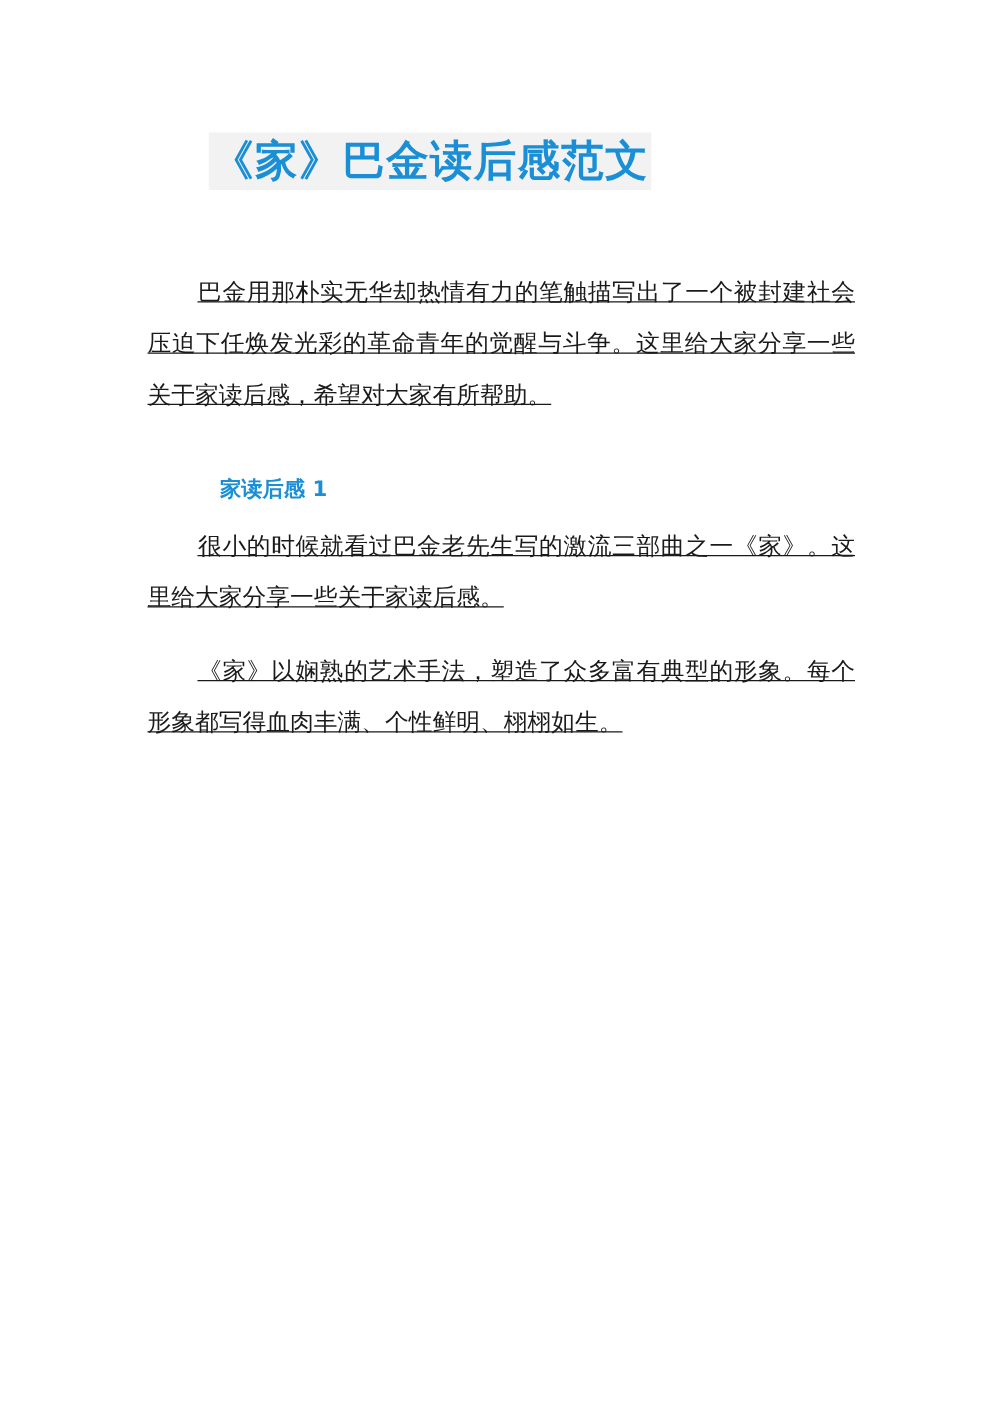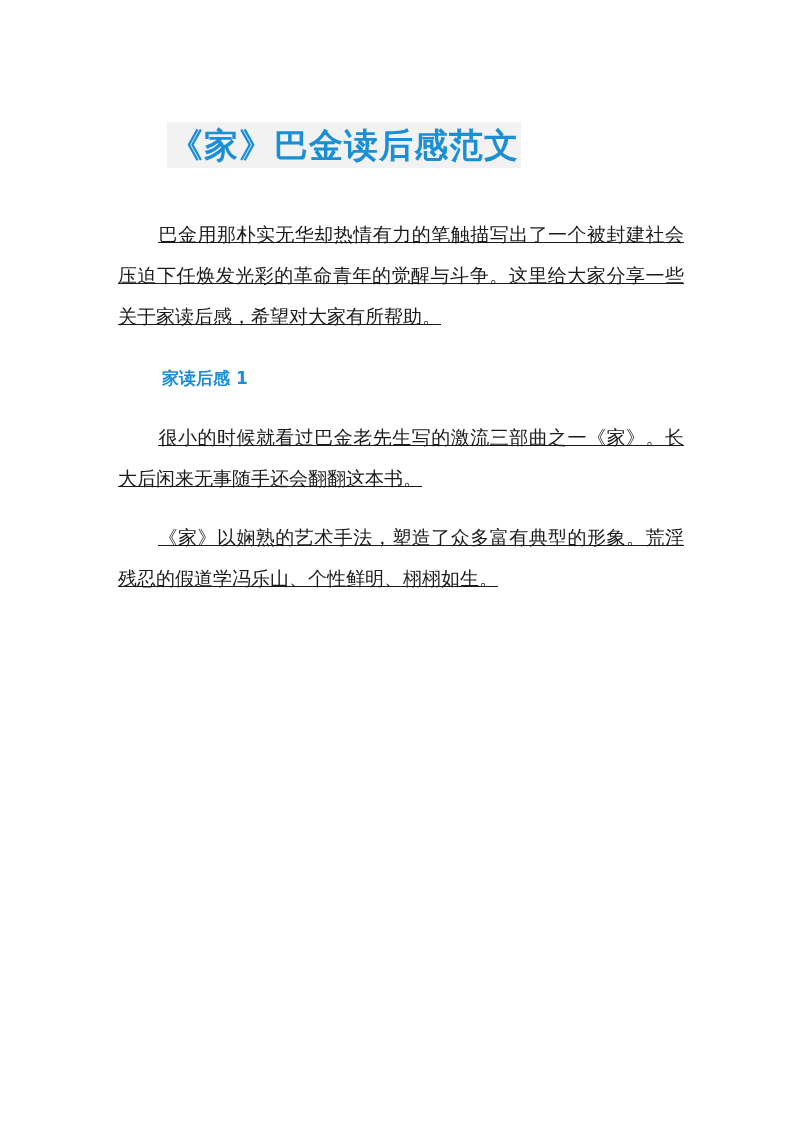--- a/index.html
+++ b/index.html
@@ -15,21 +15,21 @@
       font-family: "DejaVu Serif", "Liberation Serif", serif;
       color: #1a1a1a;
     }
     .page {
       position: absolute;
       left: 0; top: 0;
       width: 800px; height: 1132px;
     }
     .title-wrap {
       position: absolute;
-      top: 122px;
+      top: 106px;
       left: 0;
       width: 688px;
       text-align: center;
     }
     .title {
       display: inline-block;
       background: #f2f2f2;
       color: #1a8fd6;
       font-family: "DejaVu Sans", "Liberation Sans", sans-serif;
       font-weight: bold;
@@ -57,37 +57,37 @@
     .p1 { top: 214px; }
     .section-heading {
       position: absolute;
       left: 160px;
       top: 362px;
       font-family: "DejaVu Sans", "Liberation Sans", sans-serif;
       font-weight: bold;
       font-size: 17px;
       line-height: 28px;
       color: #1a8fd6;
-      margin: 2px;
+      margin: 16px;
     }
     .p2 { top: 417px; }
     .p3 { top: 517px; }
     .p4 { top: 617px; }
   </style>
 </head>
 <body>
 
 <div class="page">
 
   <div class="title-wrap">
     <h1 class="title" style="margin:0;">《家》巴金读后感范文</h1>
   </div>
 
   <p class="body-text p1"><span class="indent"></span><span>巴金用那朴实无华却热情有力的笔触描写出了一个被封建社会压迫下任焕发光彩的革命青年的觉醒与斗争。这里给大家分享一些关于家读后感，希望对大家有所帮助。</span></p>
 
   <h2 class="section-heading">家读后感 1</h2>
 
-  <p class="body-text p2"><span class="indent"></span><span>很小的时候就看过巴金老先生写的激流三部曲之一《家》。长大后闲来无事随手还会翻翻这本书。</span></p>
+  <p class="body-text p2"><span class="indent"></span><span>很小的时候就看过巴金老先生写的激流三部曲之一《家》。这里给大家分享一些关于家读后感。</span></p>
 
-  <p class="body-text p3"><span class="indent"></span><span>《家》以娴熟的艺术手法，塑造了众多富有典型的形象。荒淫残忍的假道学冯乐山、个性鲜明、栩栩如生。</span></p>
+  <p class="body-text p3"><span class="indent"></span><span>《家》以娴熟的艺术手法，塑造了众多富有典型的形象。每个形象都写得血肉丰满、个性鲜明、栩栩如生。</span></p>
 
 
 </div>
 
 </body></html>

